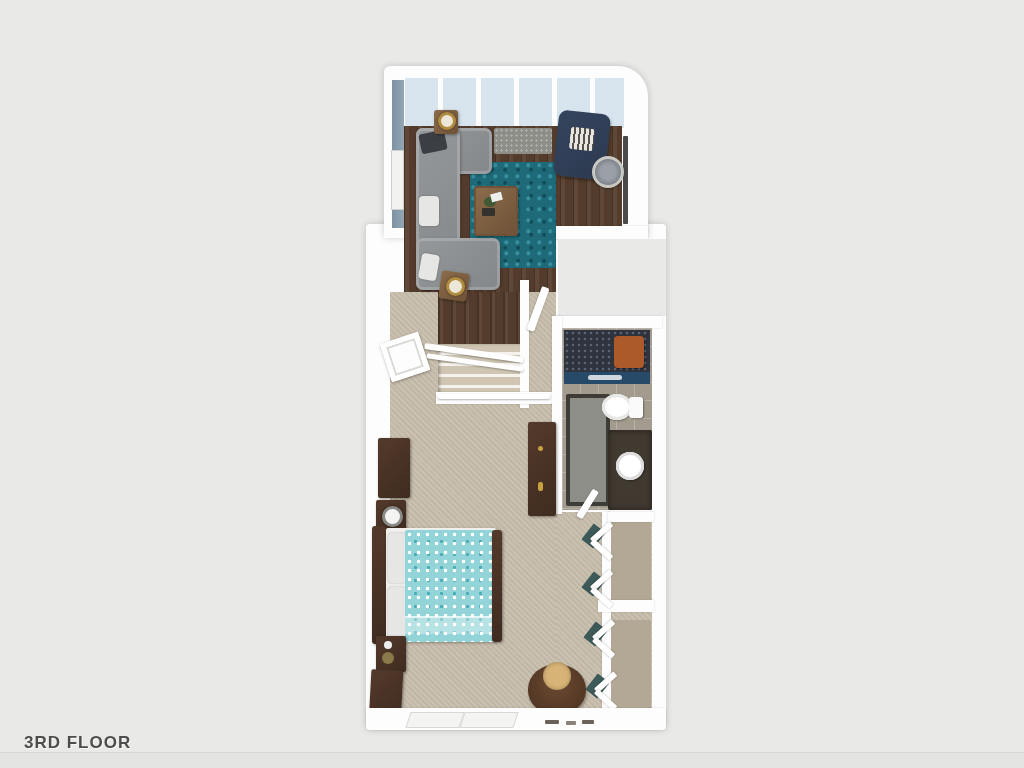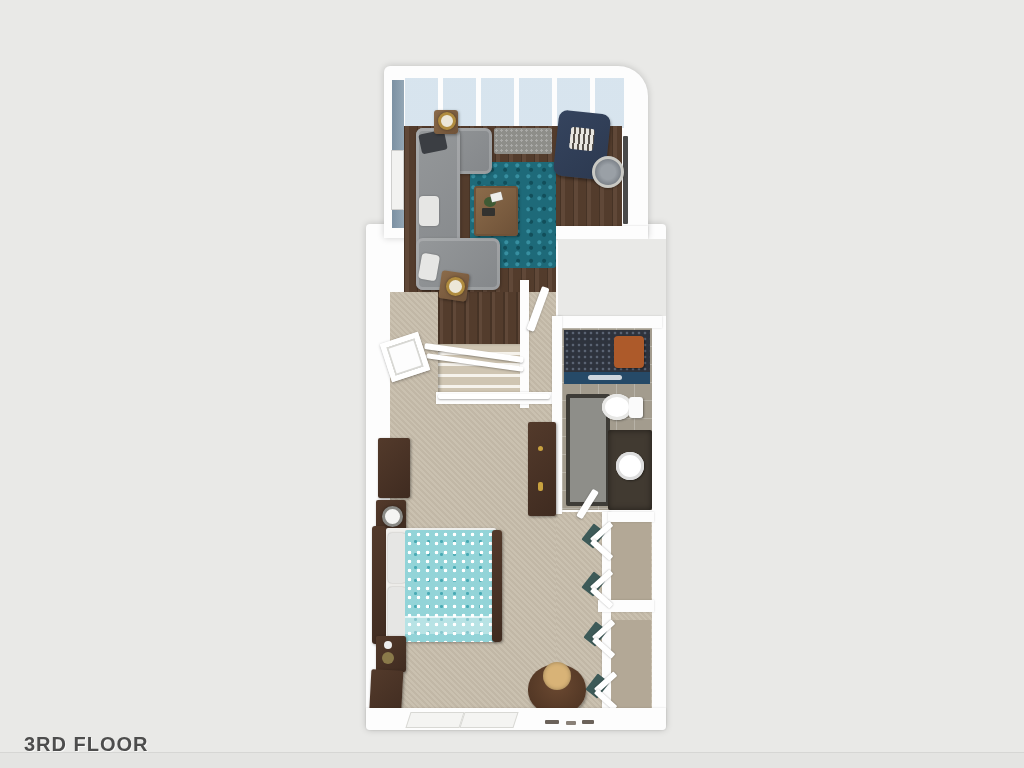--- a/index.html
+++ b/index.html
@@ -53,21 +53,21 @@
     radial-gradient(circle, #49aab4 1.2px, transparent 1.9px),
     var(--bed-teal,#93d4d8);
     background-size:9px 9px, 13px 13px;
     background-position:0 0, 4px 5px;
     border-radius:2px;}
   .chev-bar{position:absolute;left:0;top:16px;width:26px;height:6px;background:#fff;transform-origin:left center;border-radius:1px;box-shadow:0 0 2px rgba(0,0,0,.3);}
   .chev-teal{position:absolute;left:-6px;top:4px;width:15px;height:20px;background:var(--closet-teal,#3d5a58);transform:rotate(38deg);border-radius:1px;}
   
   .watermark{font-size:23px;letter-spacing:1px;color:var(--watermark-gray,#c2c2c0);
     text-shadow:-1px -1px 0 #ffffff, 1px 1px 1px #97979a;white-space:nowrap;}
-  .floorlabel{font-size:20px;font-weight:bold;letter-spacing:1px;color:var(--label-gray,#4d4d4d);
+  .floorlabel{font-size:17px;font-weight:bold;letter-spacing:1px;color:var(--label-gray,#4d4d4d);
     text-shadow:1px 1px 0 rgba(255,255,255,.7);white-space:nowrap;}
   .bottomstrip{background:#e4e4e2;border-top:1px solid #d6d6d4;}
 </style>
 </head>
 <body>
 
 <div class="stage">
 
   <div class="abs shell" style="left:366px;top:224px;width:300px;height:506px;border-radius:4px;"></div>
   <div class="abs shell" style="left:384px;top:66px;width:264px;height:172px;border-top-right-radius:30px;border-top-left-radius:6px;"></div>

